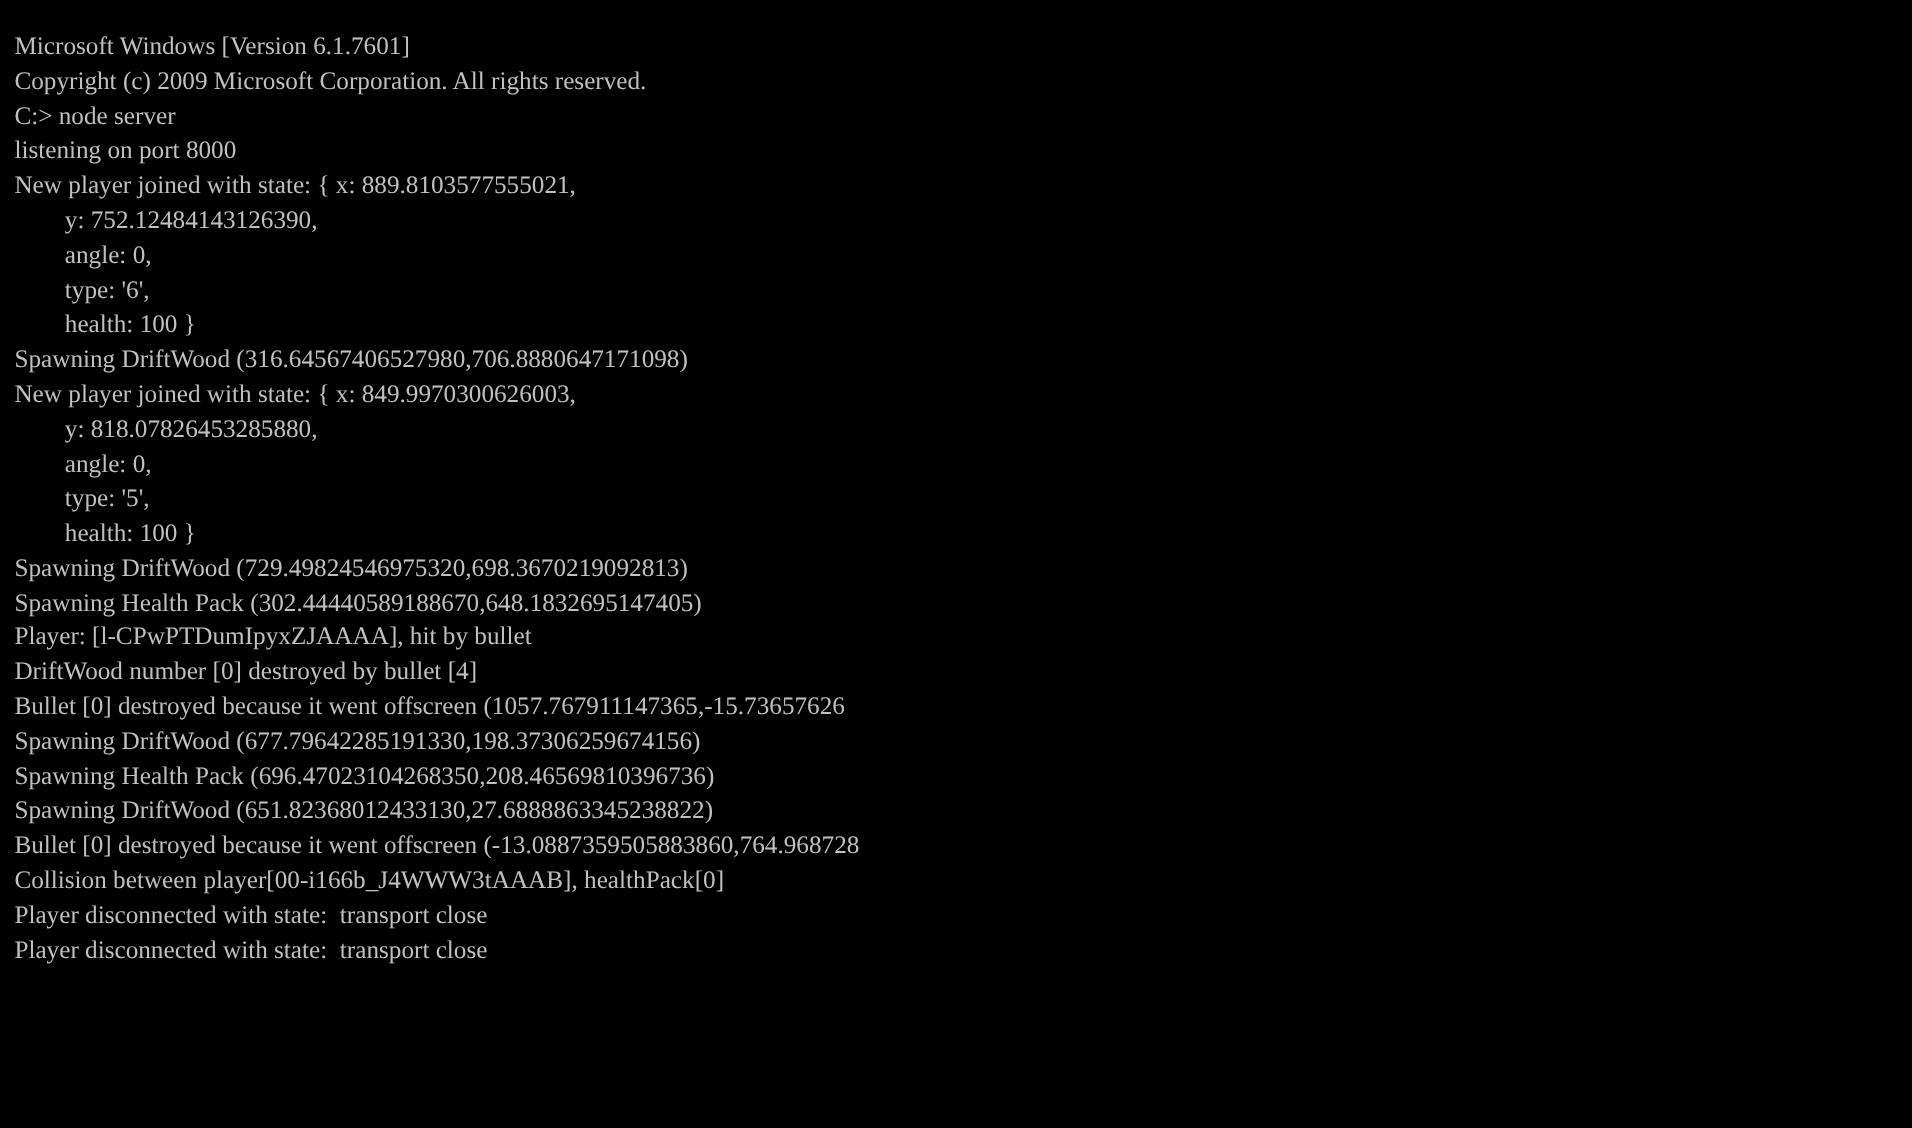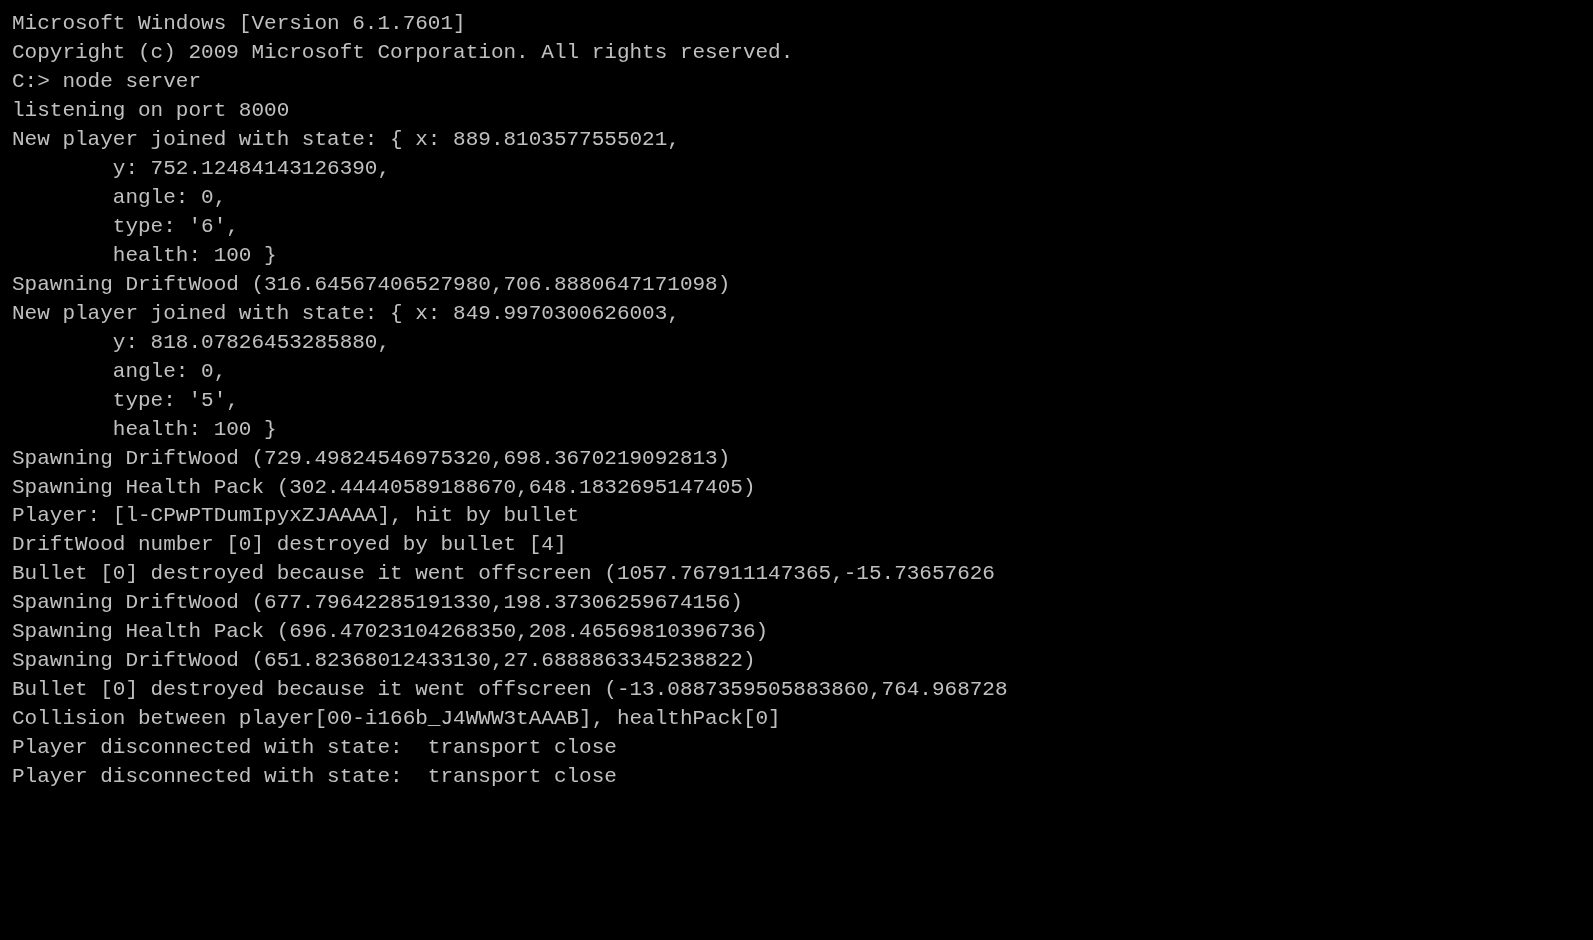--- a/index.html
+++ b/index.html
@@ -11,24 +11,24 @@
     body {
       background-color: #000000;
       width: 1593px;
       min-height: 940px;
       overflow-x: hidden;
     }
 
     #terminal {
       background-color: #000000;
       color: #c0c0c0;
-      font-family: Liberation Mono, monospace;
+      font-family: Liberation Serif, serif;
       font-size: 21px;
       line-height: 1.38;
-      padding: 10px 12px;
+      padding: 24px 12px;
       width: 100%;
       min-height: 940px;
       white-space: pre;
       overflow: hidden;
     }
 
     .terminal-line {
       display: block;
       white-space: pre;
     }

